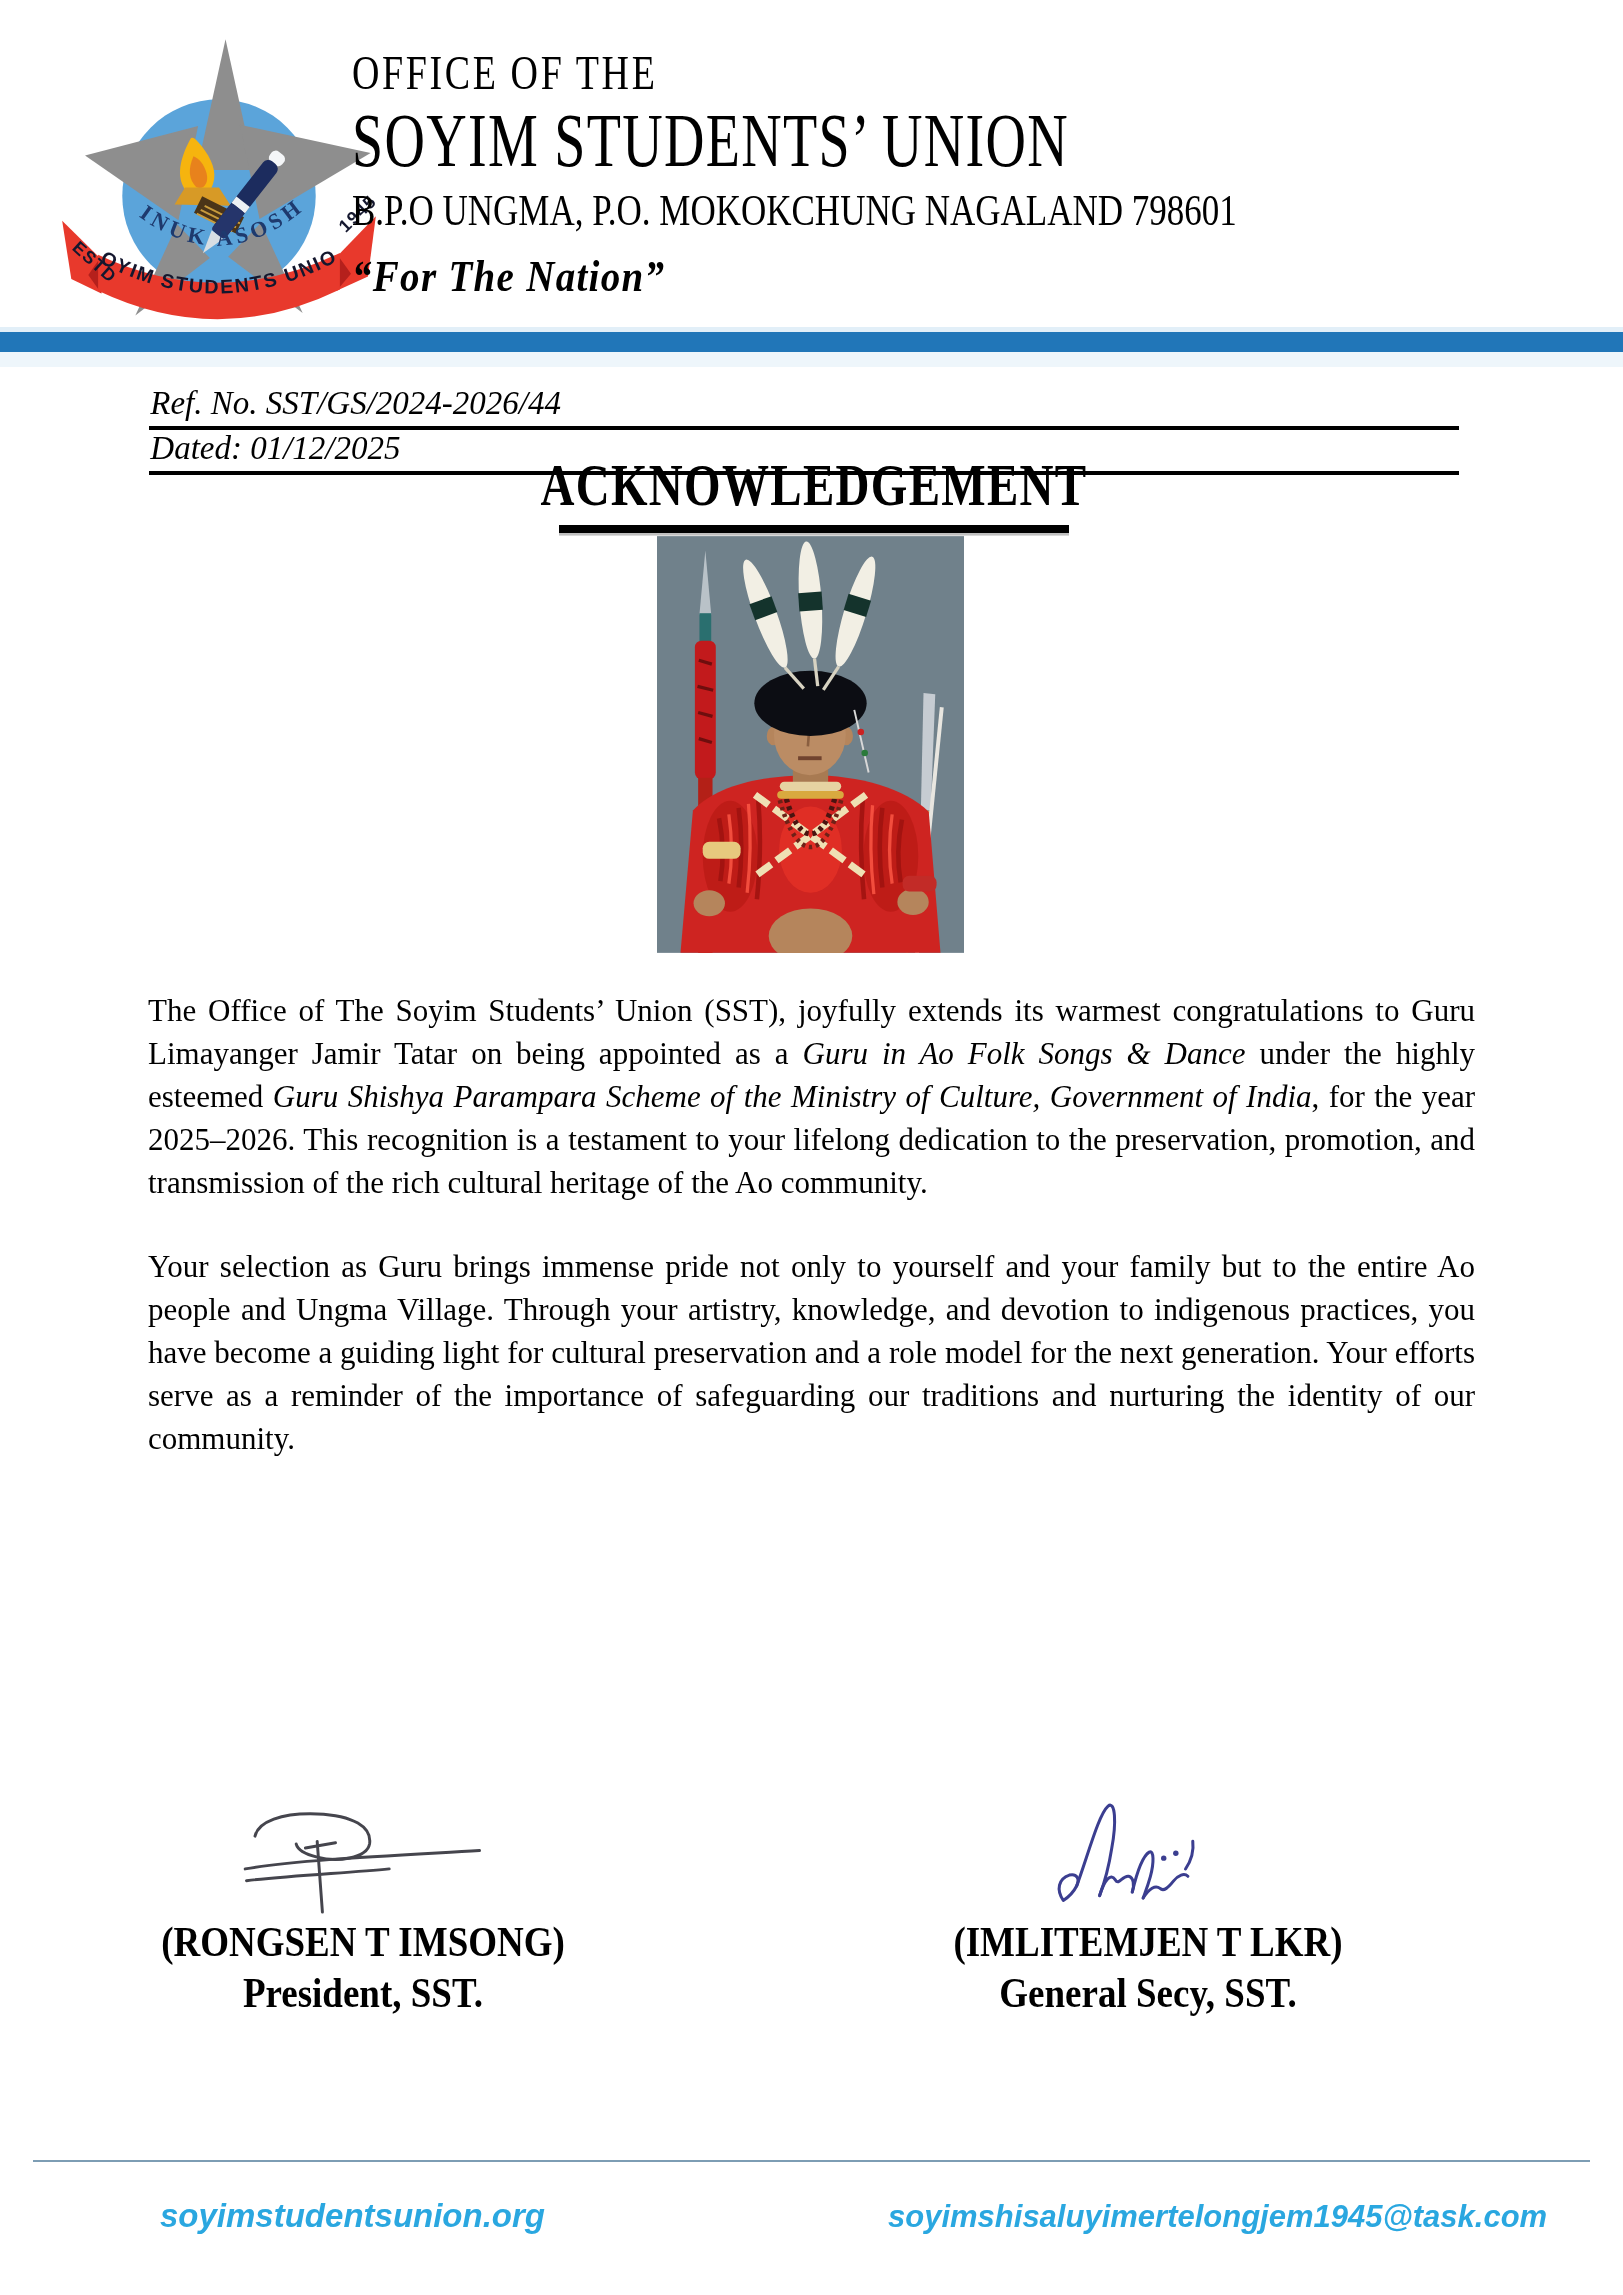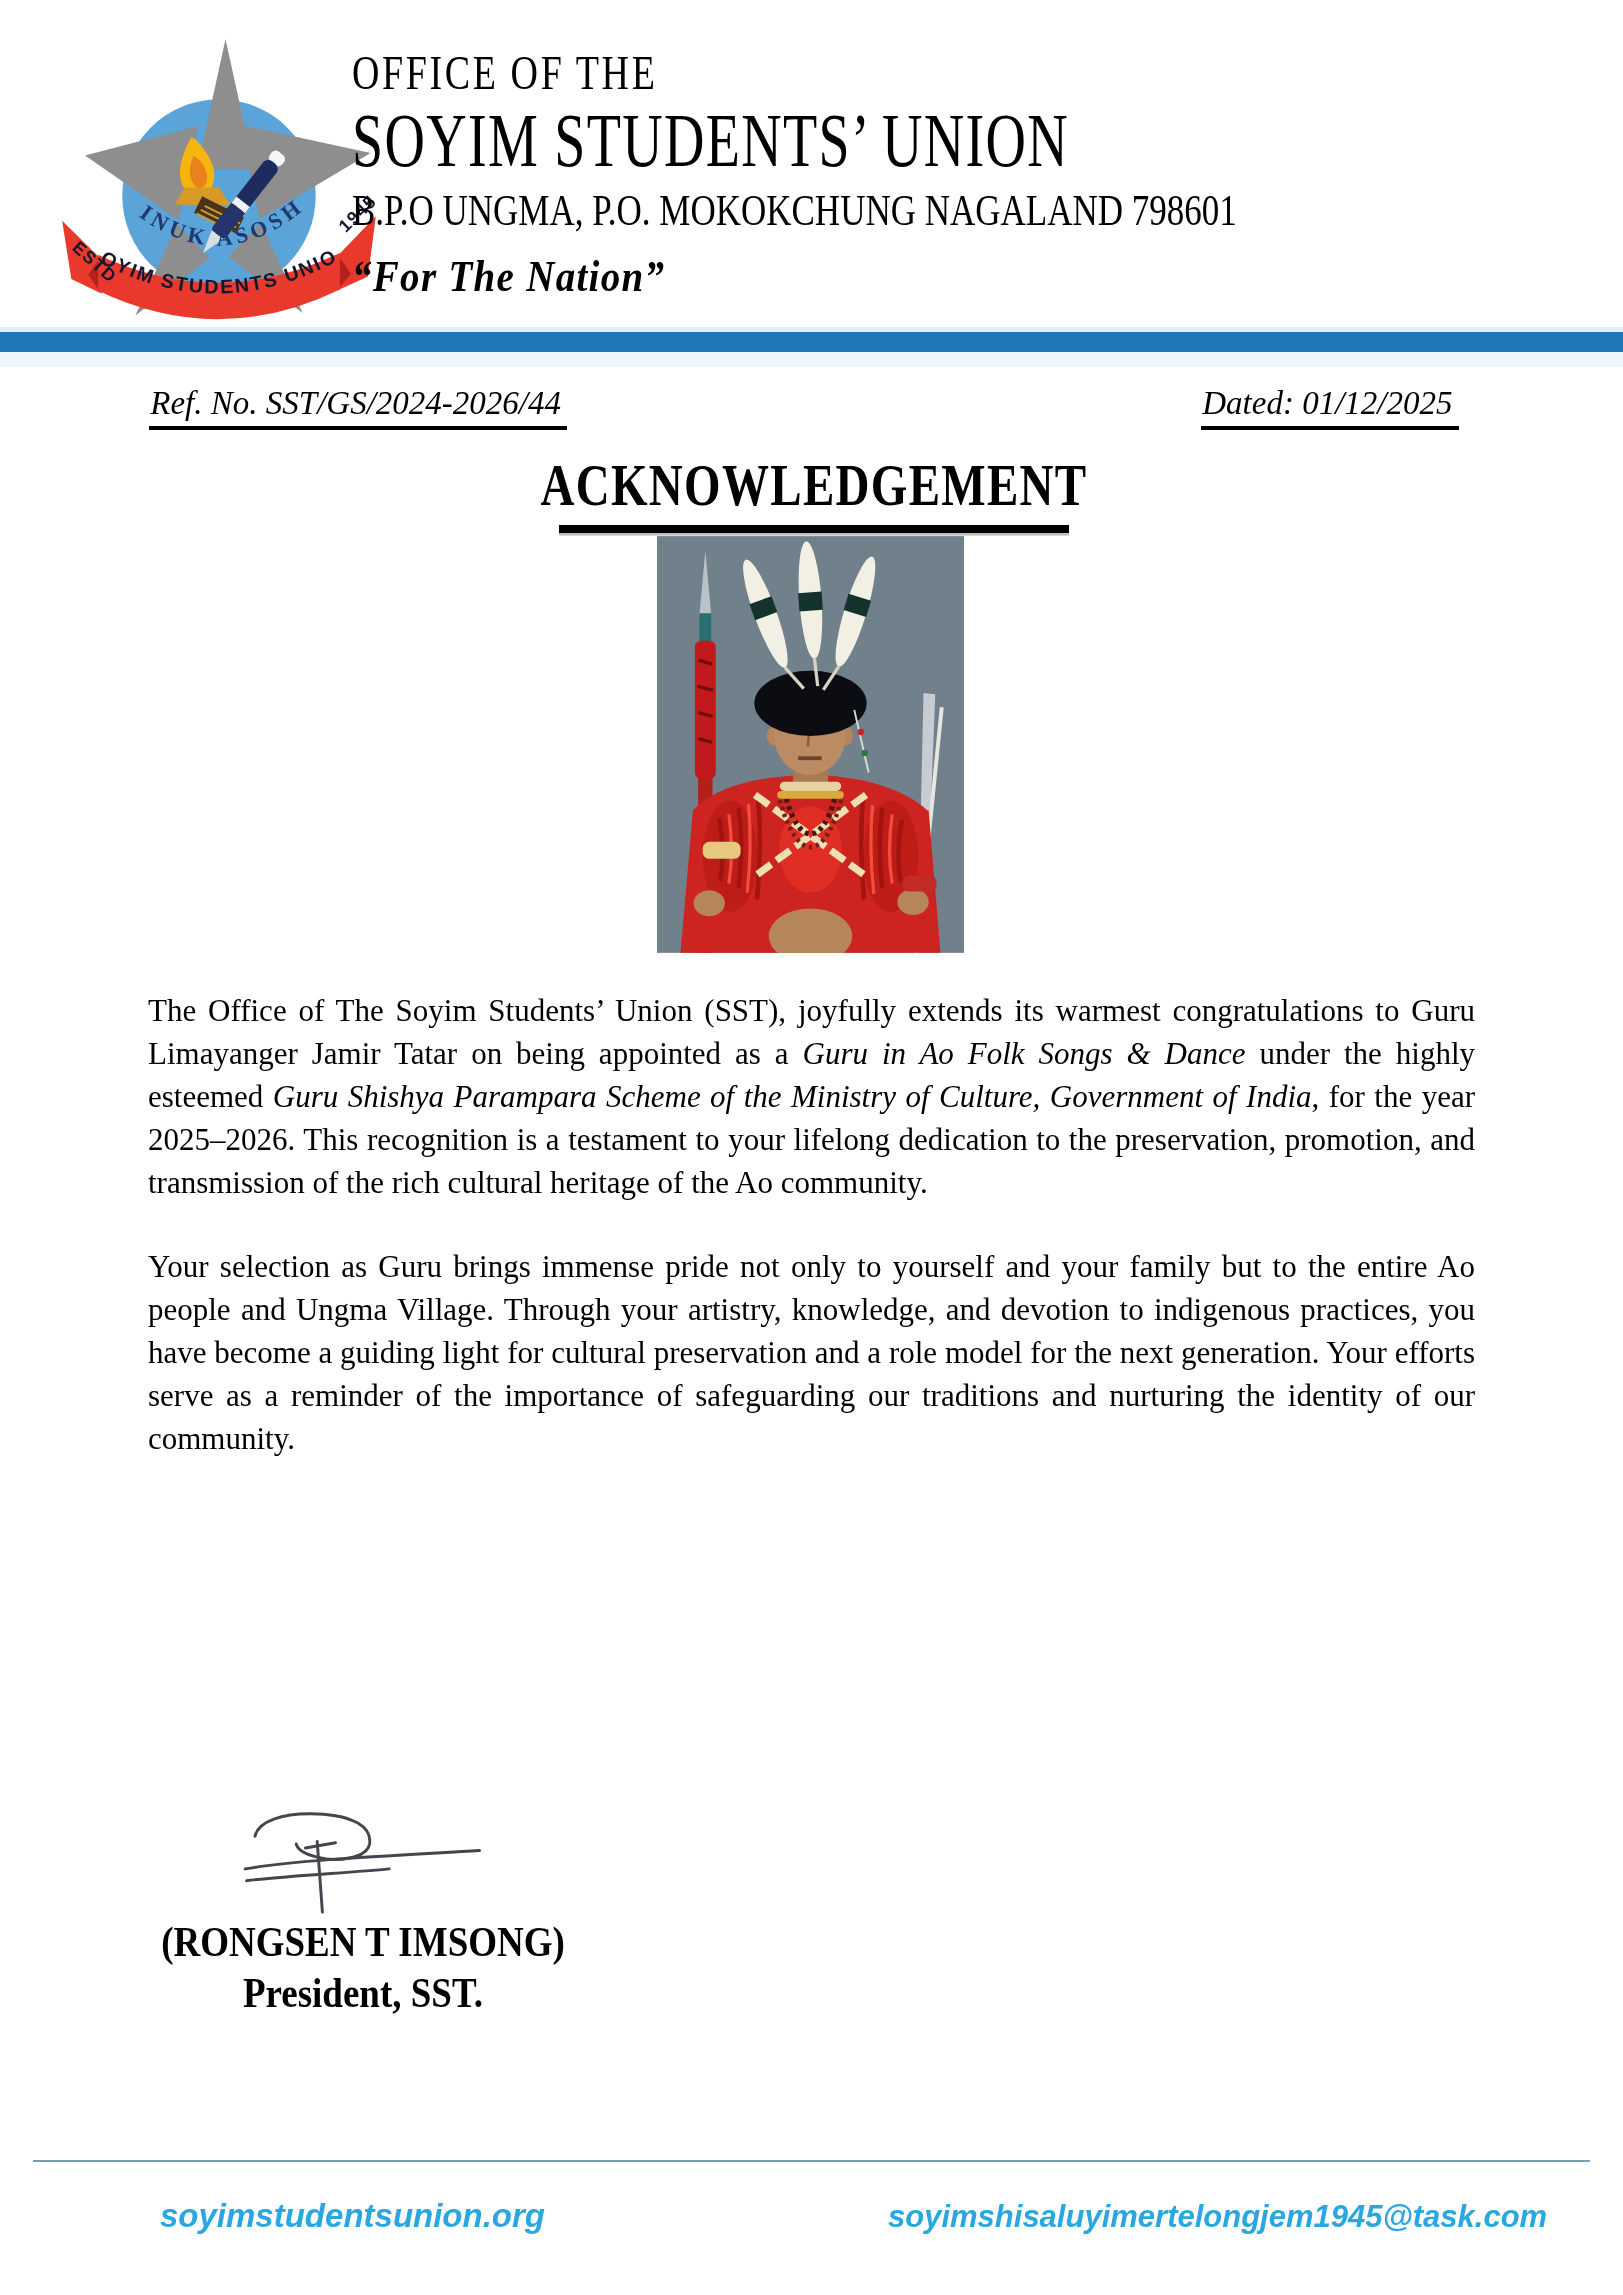--- a/index.html
+++ b/index.html
@@ -19,21 +19,21 @@
   .motto{font-size:39px;line-height:42px;font-weight:bold;font-style:italic;
          letter-spacing:1.3px;transform:scaleY(1.15);transform-origin:center;}
   .blue-band{position:absolute;left:0;right:0;top:332px;height:19.6px;
              background:var(--band-blue,#2176B8);}
   .blue-band::before{content:"";position:absolute;left:0;right:0;top:-5.2px;height:5.2px;
              background:rgba(60,150,210,0.15);}
   .blue-band::after{content:"";position:absolute;left:0;right:0;top:100%;height:15.7px;
              background:rgba(90,170,215,0.10);}
   
   .ref-row{position:absolute;left:149px;right:164px;top:385px;display:flex;
-           justify-content:space-between;font-style:italic;font-size:33px;}
+           justify-content:space-between;font-style:italic;font-size:33px;flex-direction:column;}
   .ref-row .u{border-bottom:4.6px solid #000;padding:0 6.5px 3.9px 1.3px;}
   
   .title-wrap{position:absolute;left:5px;right:0;top:466px;text-align:center;}
   .title{display:inline-block;font-size:47px;font-weight:bold;letter-spacing:1.3px;
          line-height:52px;transform:scaleY(1.28);transform-origin:bottom center;}
   .title-underline{width:510px;height:8.5px;background:#000;margin:6.5px auto 0;
          box-shadow:0 2.6px 0 rgba(0,0,0,0.25);}
   
   .photo{position:absolute;left:657px;top:536px;width:307px;height:417px;display:block;}
   
@@ -246,19 +246,37 @@
         <path d="M40,112 C120,98 260,92 398,84"></path>
         <path d="M42,130 C110,122 200,118 260,112"></path>
         <path d="M150,70 L158,178"></path>
         <path d="M132,80 L178,72"></path>
       </g>
     </svg>
     <div class="sname">(RONGSEN T IMSONG)</div>
     <div class="stitle">President, SST.</div>
   </div>
 
+  <div class="sig right">
+    <svg viewBox="0 0 340 200" width="222">
+      <g fill="none" style="stroke:var(--signature-blue,#3B3E90)" stroke-width="5" stroke-linecap="round">
+        <path d="M30,176 C18,158 22,140 40,134 C52,131 58,140 52,152 C46,164 36,172 30,176"></path>
+        <path d="M52,152 C70,104 88,34 104,20 C116,10 118,48 110,90 C104,128 96,152 90,168"></path>
+        <path d="M90,168 C98,142 108,130 116,142 C122,152 128,134 138,136 C146,138 148,150 144,162"></path>
+        <path d="M144,162 C152,128 162,102 172,96 C180,92 180,114 174,136 C169,154 164,166 162,172"></path>
+        <path d="M162,172 C172,156 182,150 190,156 C196,162 204,154 212,144 C220,134 230,130 236,136"></path>
+        <path d="M244,78 C246,94 240,112 232,124"></path>
+      </g>
+      <g style="fill:var(--signature-blue,#3B3E90)">
+        <circle cx="196" cy="106" r="4.5"></circle>
+          <circle cx="216" cy="98" r="4.5"></circle>
+      </g>
+    </svg>
+    <div class="sname">(IMLITEMJEN T LKR)</div>
+    <div class="stitle">General Secy, SST.</div>
+  </div>
 
   <div class="footer-rule"></div>
   <div class="site">soyimstudentsunion.org</div>
   <div class="email">soyimshisaluyimertelongjem1945@task.com</div>
 
 </div>
 
 
 </body></html>

